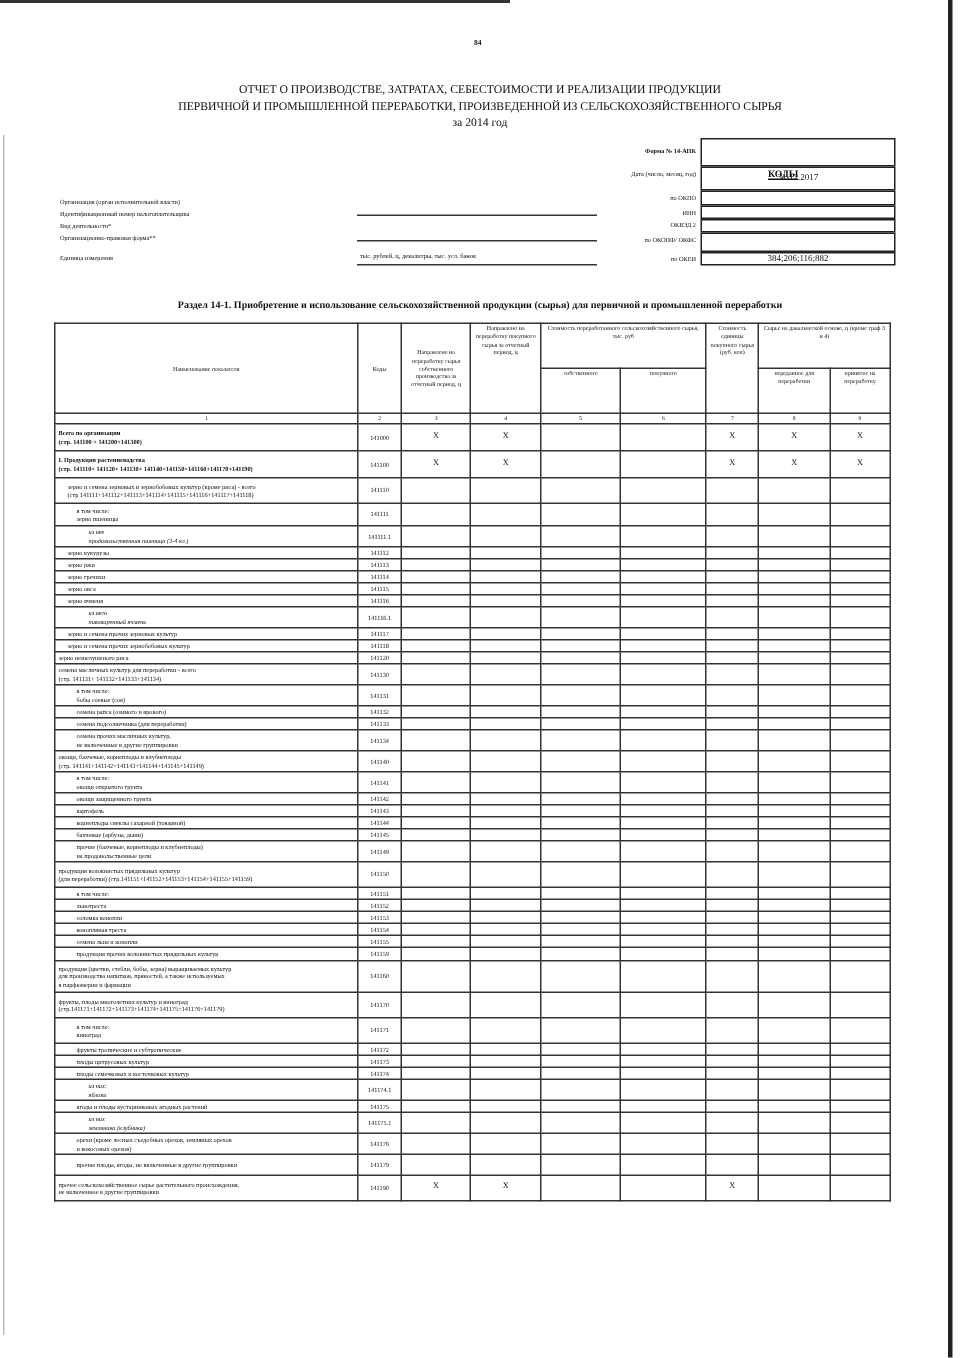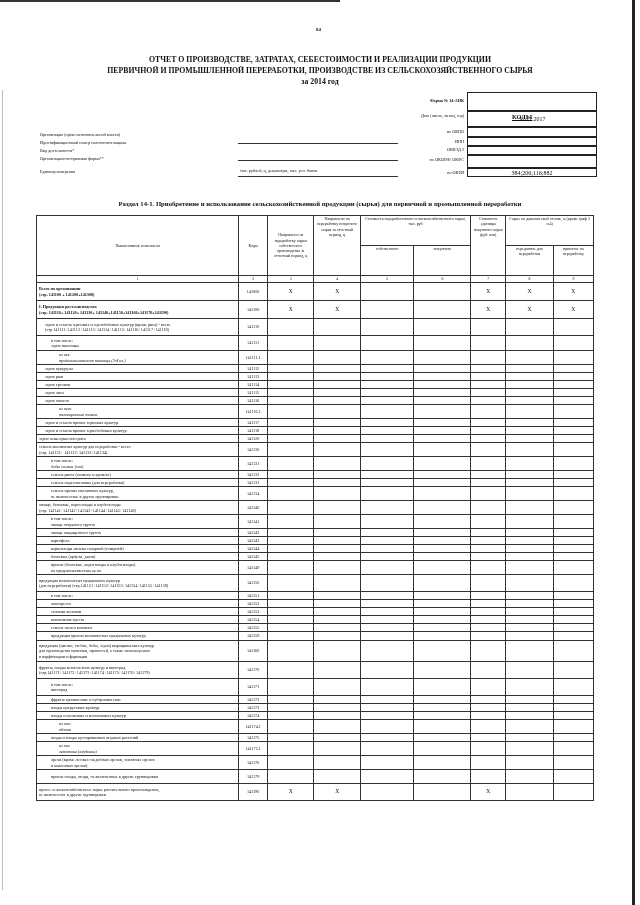--- a/index.html
+++ b/index.html
@@ -1,21 +1,21 @@
 <!DOCTYPE html>
 <html><head>
 <meta charset="utf-8">
 <style>
   html, body { margin:0; padding:0; background:#fff; }
   body { width:640px; height:905px; position:relative; overflow:hidden; font-family:"Liberation Serif", serif; color:#111; }
   .page-edge-right { position:absolute; left:632px; top:0; width:3px; height:905px; background:#222; }
   .page-edge-top { position:absolute; left:0; top:0; width:340px; height:2px; background:#333; }
   .page-edge-left { position:absolute; left:2px; top:90px; width:1px; height:800px; background:#bbb; }
   .page-num { position:absolute; left:316px; top:27px; font-size:5px; font-weight:bold; }
-  .title { position:absolute; left:0; width:640px; text-align:center; font-weight:bold; font-size:7.8px; line-height:10px; }
+  .title { position:absolute; left:0; width:640px; text-align:center; font-weight:normal; font-size:7.8px; line-height:10px; }
   .codes-label { position:absolute; left:512px; top:113px; font-size:6.5px; font-weight:bold; text-decoration:underline; }
   .hdr-label { position:absolute; font-size:4.2px; text-align:right; width:100px; }
   .hdr-box { position:absolute; left:467px; width:130px; border:1px solid #222; font-size:6px; text-align:center; box-sizing:border-box; }
   .org-label { position:absolute; left:40px; font-size:4.2px; }
   .org-line { position:absolute; left:238px; width:160px; height:1px; background:#333; }
   .unit-text { position:absolute; left:240px; top:168px; font-size:4.3px; }
   .section-title { position:absolute; left:0; width:640px; top:200px; text-align:center; font-weight:bold; font-size:6.7px; }
   table.grid { position:absolute; left:36px; top:215px; width:558px; border-collapse:collapse; table-layout:fixed; font-size:4.2px; }
   table.grid td { border:1px solid #333; padding:0 2px; vertical-align:middle; line-height:5.5px; }
   table.grid .c-code { text-align:center; font-size:4.2px; }
@@ -31,21 +31,21 @@
 </head>
 <body>
 
 <div class="page-edge-top"></div>
 <div class="page-edge-left"></div>
 <div class="page-edge-right"></div>
 
 <div class="page-num">84</div>
 
 <div class="title" style="top:55px">ОТЧЕТ О ПРОИЗВОДСТВЕ, ЗАТРАТАХ, СЕБЕСТОИМОСТИ И РЕАЛИЗАЦИИ ПРОДУКЦИИ</div>
-<div class="title" style="top:66px">ПЕРВИЧНОЙ И ПРОМЫШЛЕННОЙ ПЕРЕРАБОТКИ, ПРОИЗВОДСТВЕ ИЗ СЕЛЬСКОХОЗЯЙСТВЕННОГО СЫРЬЯ</div>
+<div class="title" style="top:66px">ПЕРВИЧНОЙ И ПРОМЫШЛЕННОЙ ПЕРЕРАБОТКИ, ПРОИЗВЕДЕННОЙ ИЗ СЕЛЬСКОХОЗЯЙСТВЕННОГО СЫРЬЯ</div>
 <div class="title" style="top:77px">за 2014 год</div>
 
 <div class="codes-label">КОДЫ</div>
 
 <div>
   <div class="hdr-label" style="left:364px;top:98px;font-weight:bold">Форма № 14-АПК</div>
   <div class="hdr-box" style="top:92px;height:19px"></div>
 
   <div class="hdr-label" style="left:364px;top:113px;width:100px;line-height:5px">Дата (число, месяц, год)</div>
   <div class="hdr-box" style="top:111px;height:16px;line-height:14px">31.12.2017</div>

